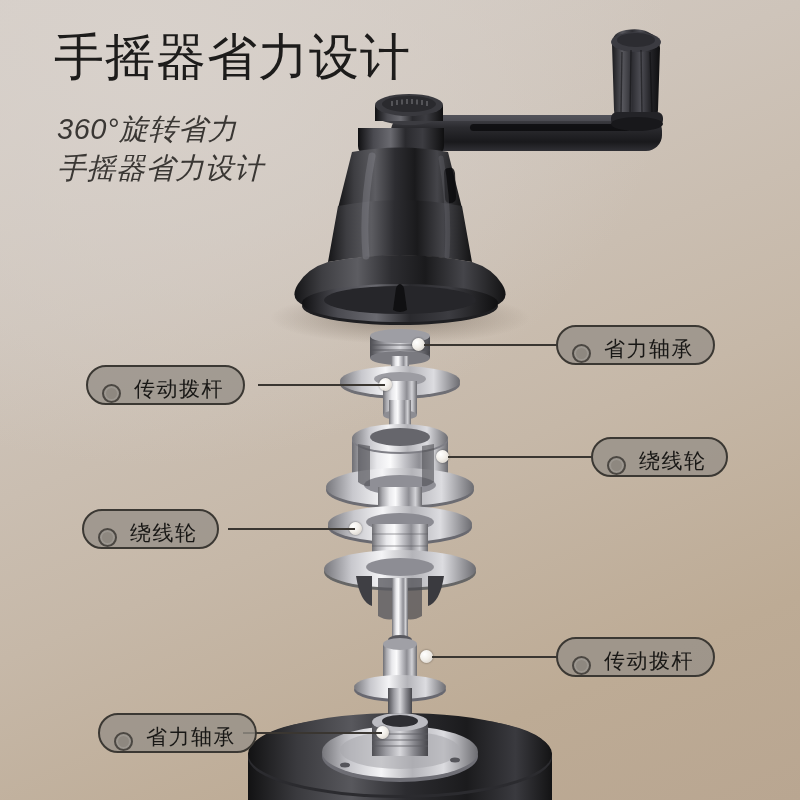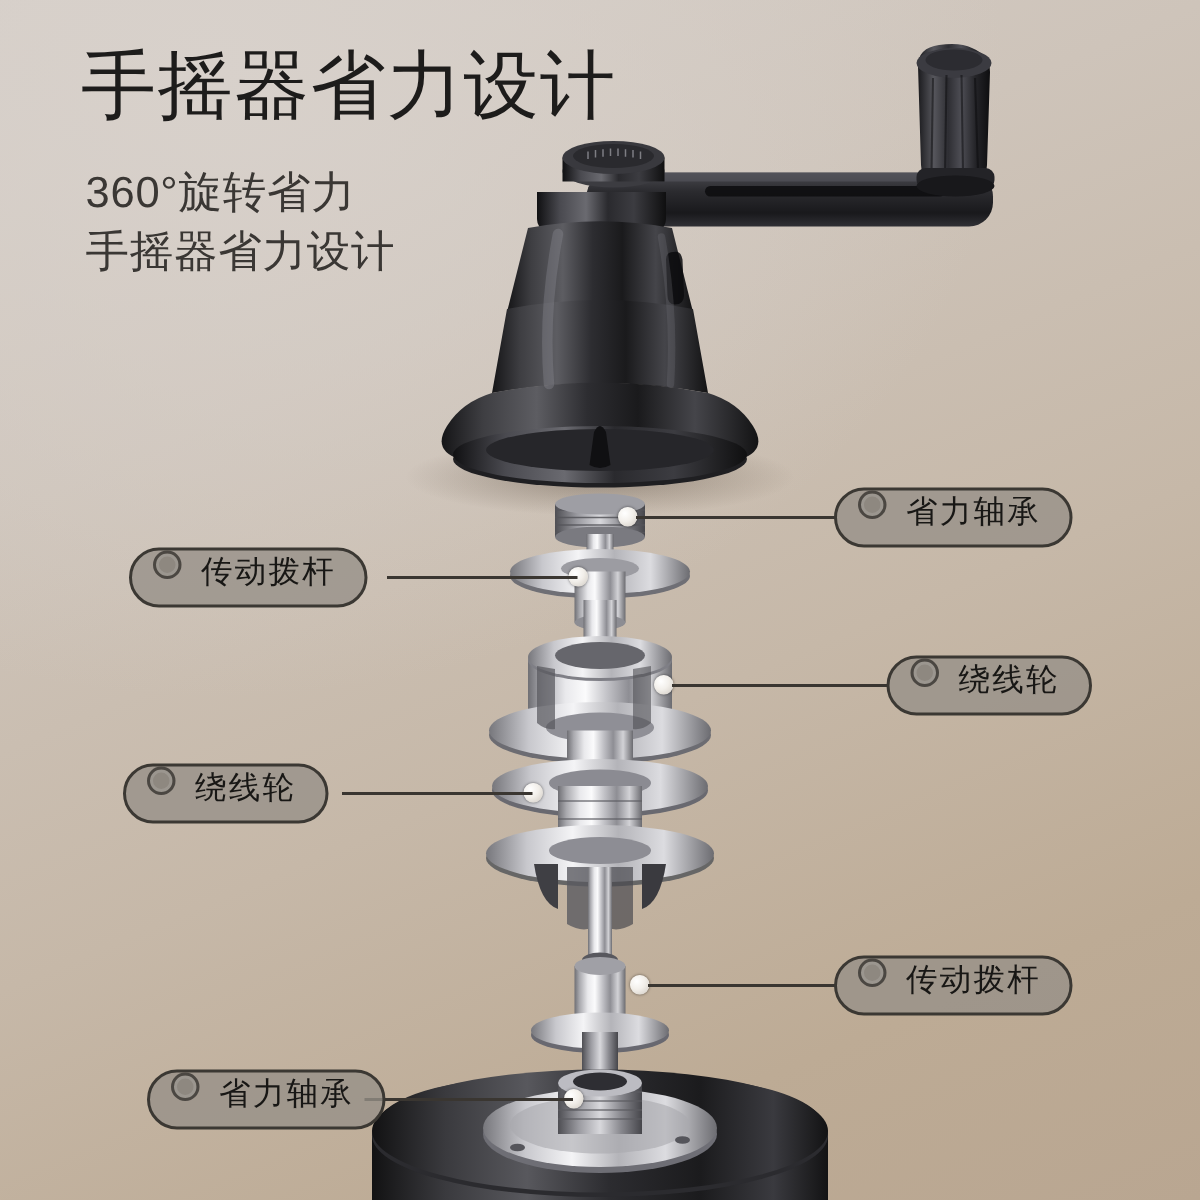--- a/index.html
+++ b/index.html
@@ -31,28 +31,29 @@
     white-space: nowrap;
   }
   .sublines {
     position: absolute;
     left: 57px;
     top: 110px;
     font-size: 29px;
     color: #3a3734;
     line-height: 39px;
     letter-spacing: 0.5px;
+    font-style: italic;
   }
   .sublines div { white-space: nowrap; }
 
   
   .callout {
     position: absolute;
     display: flex;
-    align-items: flex-start;
+    align-items: flex-end;
     gap: 13px;
     height: 40px;
     padding: 0 19px 0 14px;
     border: 2px solid #3b3833;
     border-radius: 21px;
     background: rgba(150,144,136,0.78);
     box-sizing: border-box;
     white-space: nowrap;
   }
   .callout .dot {

